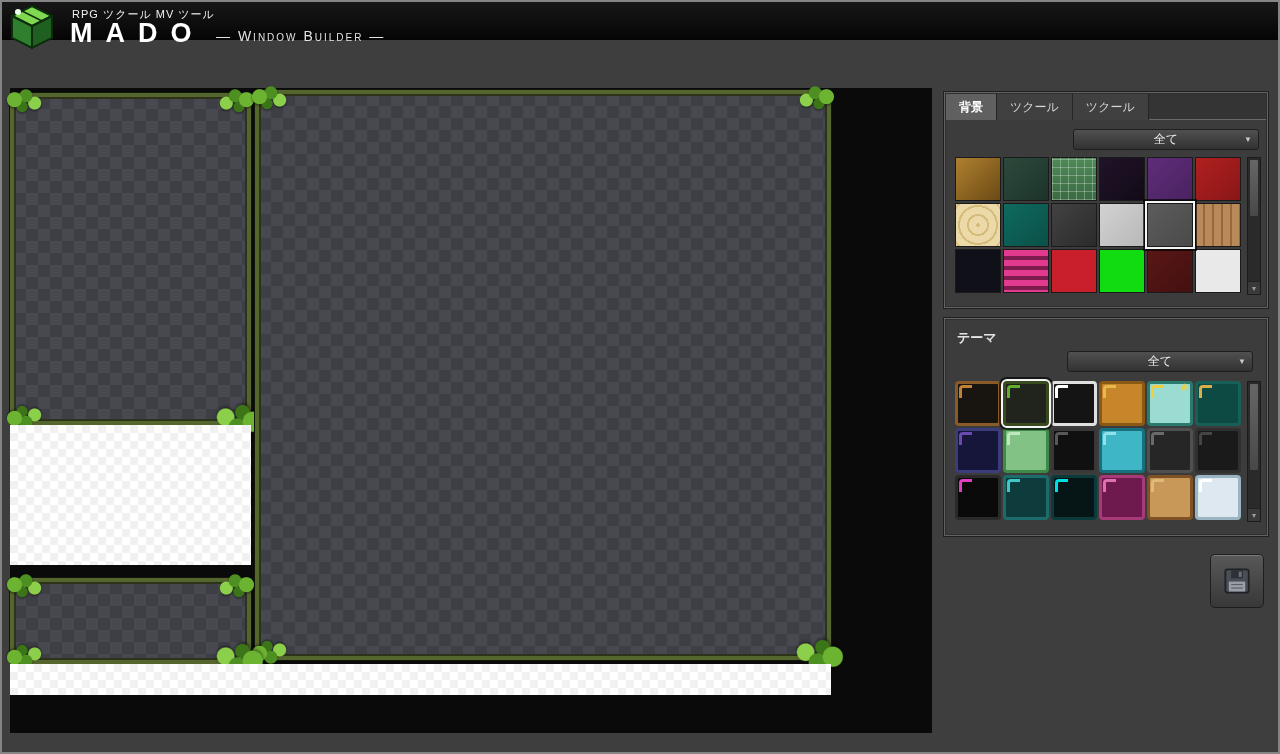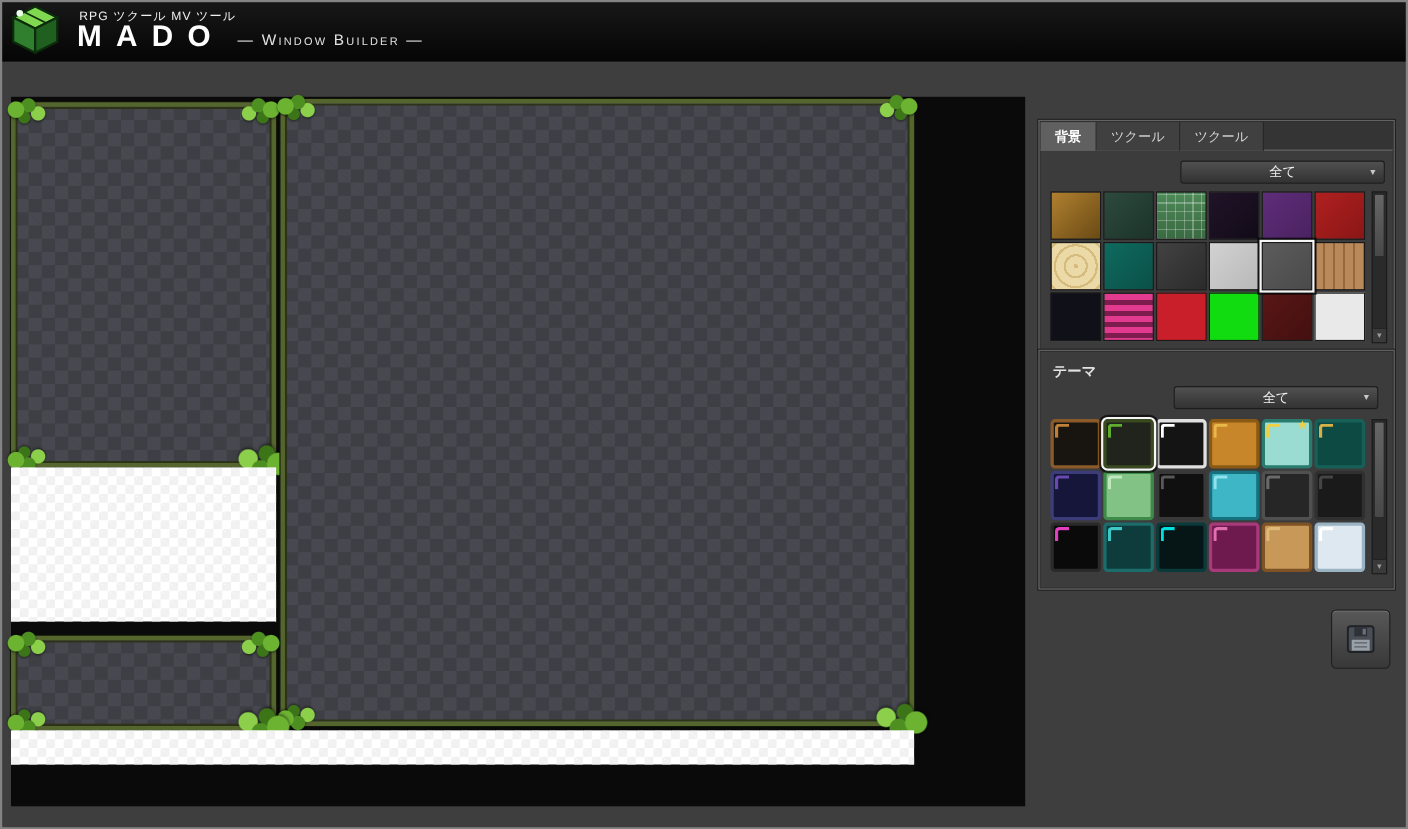--- a/index.html
+++ b/index.html
@@ -1,21 +1,21 @@
 <!DOCTYPE html>
 <html><head>
 <meta charset="utf-8">
 <style>
   html,body{margin:0;padding:0;background:#222;}
   *{box-sizing:border-box;font-family:"Liberation Sans","DejaVu Sans",sans-serif;}
   .app{position:relative;width:1280px;height:754px;background:#3e3e3e;overflow:hidden;}
   .frame-border{position:absolute;inset:0;border:2px solid #848484;pointer-events:none;z-index:90;}
 
   
-  .header{position:absolute;left:0;top:0;width:1280px;height:56px;
+  .header{position:absolute;left:0;top:0;width:1280px;height:40px;
     background:linear-gradient(#181818,#050505);}
   .logo{position:absolute;left:6px;top:2px;width:52px;height:52px;}
   .subtitle{position:absolute;left:72px;top:7px;font-size:11px;color:#f0f0f0;letter-spacing:1px;}
   .title{position:absolute;left:70px;top:18px;font-size:27px;font-weight:bold;color:#ffffff;letter-spacing:13px;}
   .title-suffix{position:absolute;left:216px;top:28px;font-size:14px;color:#e2e2e2;
     letter-spacing:2px;font-variant:small-caps;font-weight:normal;}
 
   
   .tabbar{position:absolute;left:0;top:56px;width:1280px;height:25px;background:#2b2b2b;
     border-bottom:1px solid #4e4e4e;display:flex;}
@@ -48,21 +48,21 @@
       radial-gradient(circle at 45% 72%, #3c7518 0 5px, transparent 6px);
     filter:drop-shadow(0 1px 1px rgba(0,0,0,.55));}
   .leaf.tl{left:-9px;top:-9px;}
   .leaf.tr{right:-9px;top:-9px;transform:scaleX(-1);}
   .leaf.bl{left:-9px;bottom:-9px;transform:scaleY(-1);}
   .leaf.br{right:-12px;bottom:-12px;transform:scale(-1.35,-1.35);}
 
   
   .panel{position:absolute;background:#3c3c3c;border:1px solid #636363;
     box-shadow:0 0 0 1px #1f1f1f,inset 0 0 0 1px #2f2f2f;}
-  .panel-bg{left:944px;top:92px;width:324px;height:216px;margin-top:17px;}
+  .panel-bg{left:944px;top:92px;width:324px;height:216px;}
   .panel-theme{left:944px;top:318px;width:324px;height:218px;}
   .ptabs{position:absolute;left:1px;top:1px;right:1px;height:26px;background:#343434;
     border-bottom:1px solid #6a6a6a;display:flex;}
   .ptab{height:26px;line-height:26px;padding:0 13px;font-size:12px;color:#d6d6d6;
     background:#404040;border-right:1px solid #252525;}
   .ptab.active{background:#606060;color:#ffffff;font-weight:bold;}
   .panel-label{position:absolute;left:12px;top:10px;font-size:13px;font-weight:bold;color:#e2e2e2;}
 
   .dropdown{position:absolute;height:21px;background:linear-gradient(#505050,#323232);
     border:1px solid #1e1e1e;border-radius:3px;color:#eeeeee;font-size:12px;

